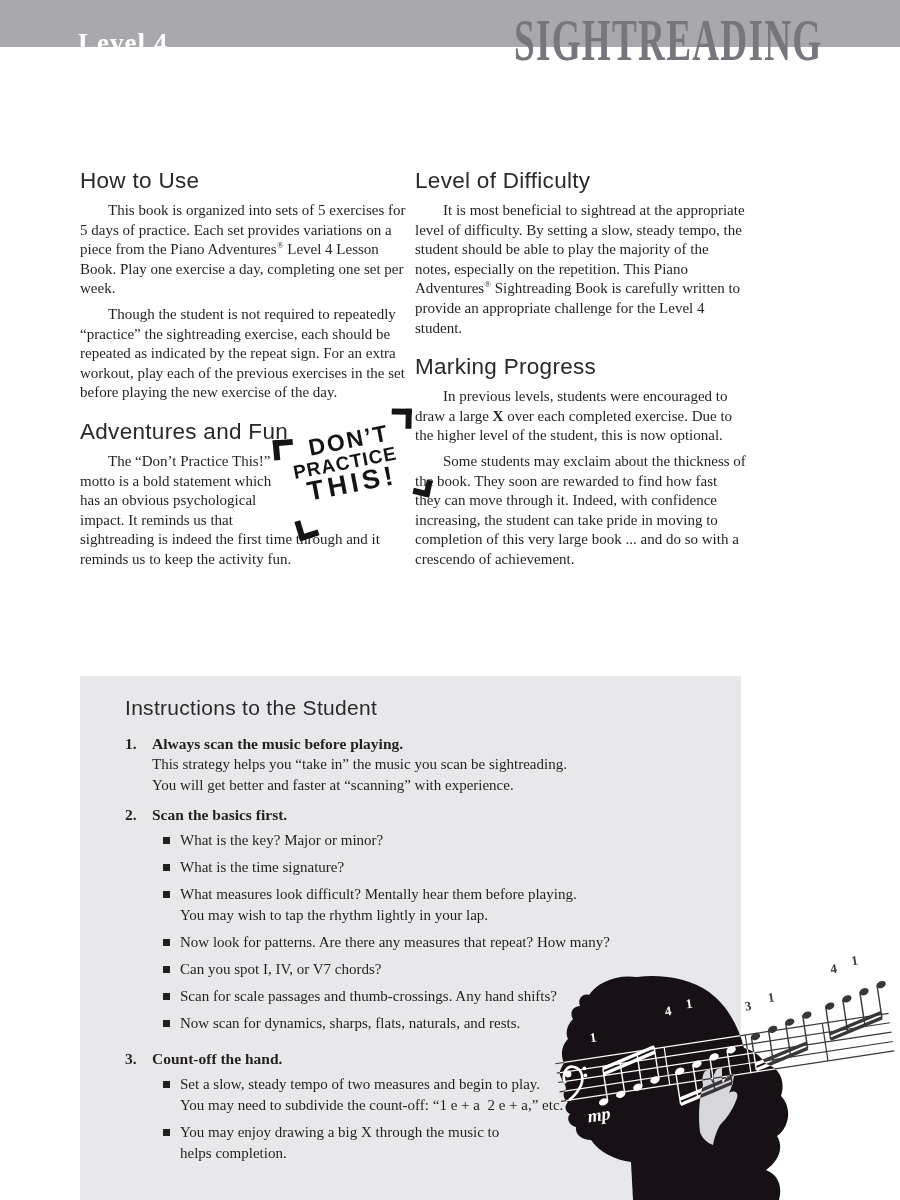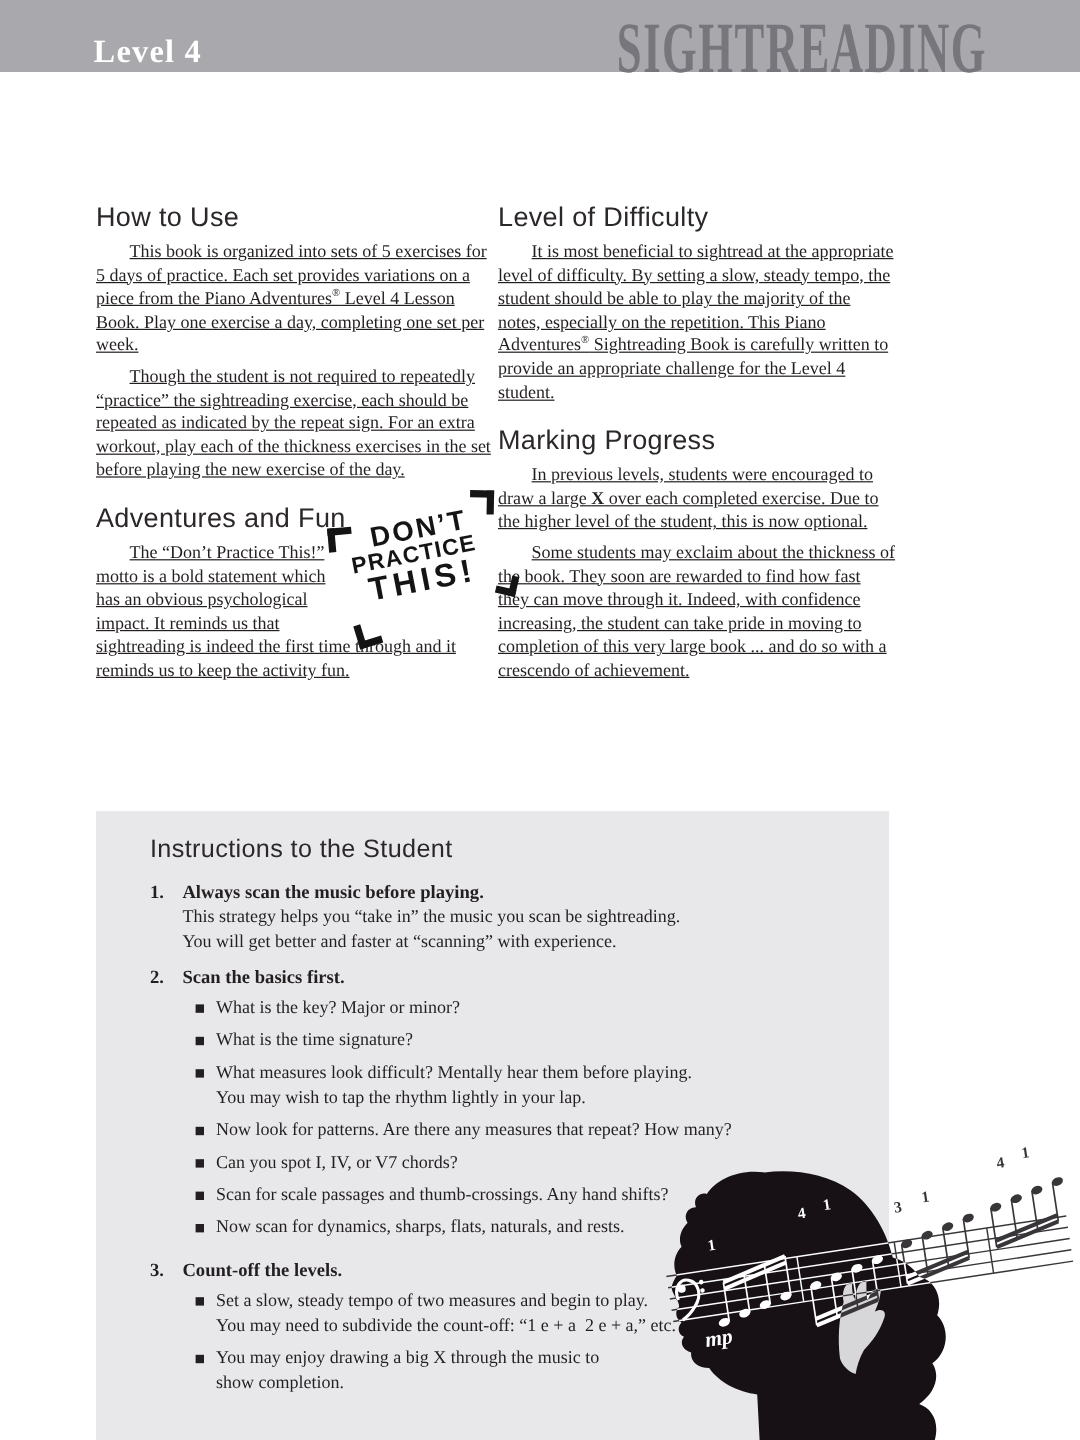--- a/index.html
+++ b/index.html
@@ -1,33 +1,33 @@
 <!DOCTYPE html>
 <html><head>
 <meta charset="utf-8">
 <style>
   html,body{margin:0;padding:0;background:#fff;}
   .page{position:relative;width:900px;height:1200px;background:#ffffff;overflow:hidden;
         font-family:"Liberation Serif",serif;color:#231f20;}
 
   
-  .topbar{position:absolute;left:0;top:0;width:900px;height:60px;background:#a9a8ac;}
+  .topbar{position:absolute;left:0;top:0;width:900px;height:47px;background:#a9a8ac;}
   .level{position:absolute;left:78px;top:28px;font-size:27px;font-weight:bold;color:#ffffff;
          font-family:"Liberation Serif",serif;letter-spacing:1px;}
   .big-title{position:absolute;right:78px;top:10px;font-family:"Liberation Serif",serif;
          font-weight:bold;font-size:60px;line-height:1;color:#77767c;letter-spacing:2px;
          transform:scaleX(.62);transform-origin:100% 0;white-space:nowrap;}
 
   
   .columns{position:absolute;left:80px;top:168px;width:666px;display:flex;gap:4px;}
   .col{width:333px;}
   .sec{margin:0 0 16px 0;}
   .sec-h{font-family:"Liberation Sans",sans-serif;font-weight:400;font-size:22.5px;
          color:#2b272a;margin:0 0 7px 0;letter-spacing:.3px;}
-  .para{margin:0 0 6px 0;font-size:15px;line-height:19.6px;text-indent:28px;text-decoration:underline;}
+  .para{margin:0 0 6px 0;font-size:15px;line-height:19.6px;text-indent:28px;}
   .para sup{font-size:9px;line-height:0;}
 
   
   .stamp{float:right;width:124px;height:90px;margin:-24px 2px 6px 12px;position:relative;
          transform:rotate(-11deg);font-family:"Liberation Sans",sans-serif;font-weight:700;
          color:#141414;text-align:center;}
   .stamp .l1{font-size:23px;letter-spacing:2px;margin-left:16px;}
   .stamp .l2{font-size:19px;letter-spacing:1px;margin-top:-3px;}
   .stamp .l3{font-size:27px;letter-spacing:4px;margin-top:-5px;margin-left:6px;}
   .br{position:absolute;width:14px;height:14px;border:0 solid #141414;}
@@ -63,21 +63,21 @@
   <div class="topbar">
     <span class="level">Level 4</span>
     <span class="big-title">SIGHTREADING</span>
   </div>
 
   <div class="columns">
     <div class="col" id="col-left">
         <section class="sec">
           <h2 class="sec-h">How to Use</h2>
           <p class="para"><span>This book is organized into sets of 5 exercises for 5 days of practice. Each set provides variations on a piece from the Piano Adventures</span><sup>®</sup><span> Level 4 Lesson Book. Play one exercise a day, completing one set per week.</span></p>
-          <p class="para"><span>Though the student is not required to repeatedly “practice” the sightreading exercise, each should be repeated as indicated by the repeat sign. For an extra workout, play each of the thickness exercises in the set before playing the new exercise of the day.</span></p>
+          <p class="para"><span>Though the student is not required to repeatedly “practice” the sightreading exercise, each should be repeated as indicated by the repeat sign. For an extra workout, play each of the previous exercises in the set before playing the new exercise of the day.</span></p>
         </section>
         <section class="sec">
           <h2 class="sec-h">Adventures and Fun</h2>
           <div class="stamp">
             <span class="br br-tl"></span>
             <span class="br br-tr"></span>
             <span class="br br-bl"></span>
             <span class="br br-br"></span>
             <div class="l1">DON’T</div>
             <div class="l2">PRACTICE</div>
@@ -157,34 +157,34 @@
                 <div>
                   <div class="line">Now scan for dynamics, sharps, flats, naturals, and rests.</div>
                 </div>
               </div>
             </div>
           </div>
         </div>
         <div class="item">
           <div class="num">3.</div>
           <div class="body">
-            <div class="title">Count-off the levels.</div>
+            <div class="title">Count-off the hand.</div>
             <div class="bullets">
               <div class="bullet">
                 <span class="sq"></span>
                 <div>
                   <div class="line">Set a slow, steady tempo of two measures and begin to play.</div>
                   <div class="line">You may need to subdivide the count-off: “1 e + a&nbsp;&nbsp;2 e + a,” etc.</div>
                 </div>
               </div>
               <div class="bullet">
                 <span class="sq"></span>
                 <div>
                   <div class="line">You may enjoy drawing a big X through the music to</div>
-                  <div class="line">show completion.</div>
+                  <div class="line">helps completion.</div>
                 </div>
               </div>
             </div>
           </div>
         </div>
       </div>
   </section>
 
   <svg class="illustration" viewBox="0 0 347 267" aria-hidden="true">
     <defs>

